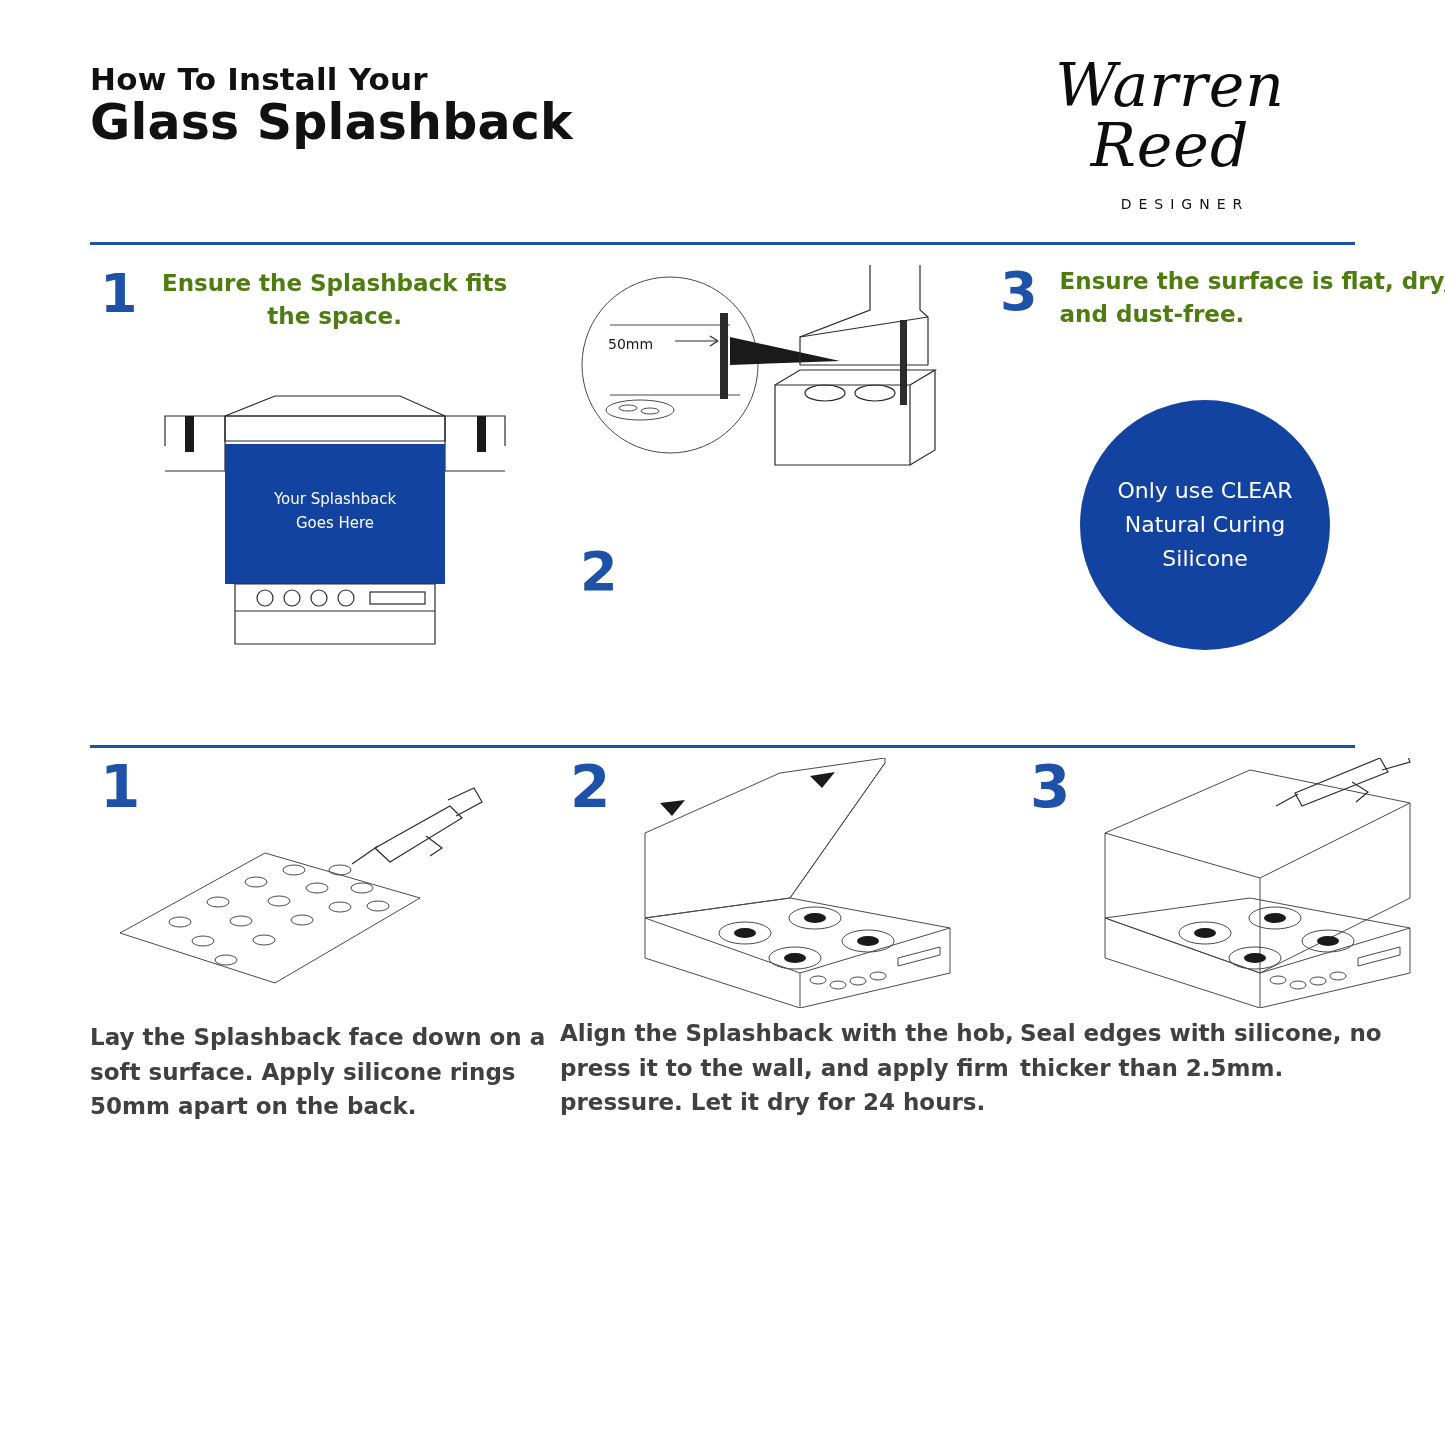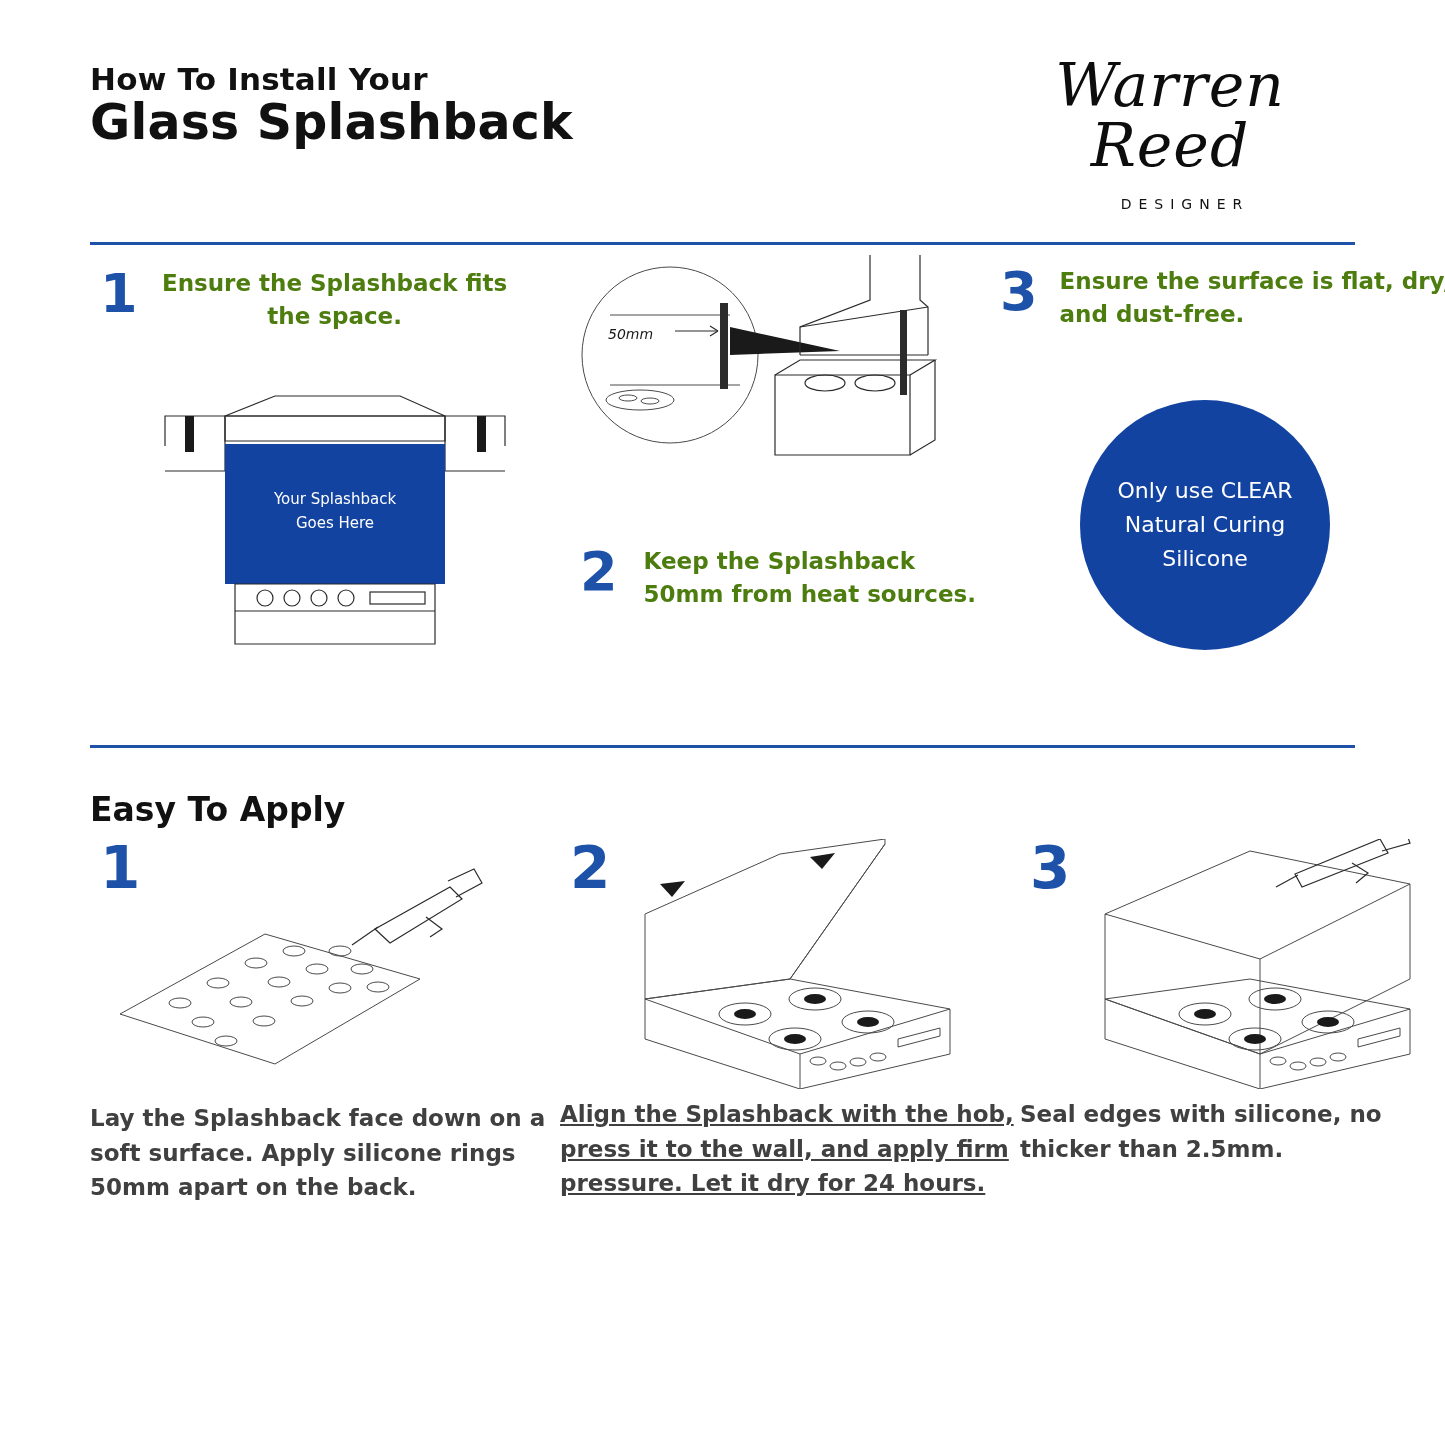--- a/index.html
+++ b/index.html
@@ -208,25 +208,24 @@
           <circle class="ln" cx="164" cy="242" r="8"></circle>
           <circle class="ln" cx="191" cy="242" r="8"></circle>
           <rect class="ln" x="215" y="236" width="55" height="12"></rect>
         </svg>
       </div>
     </div>
 
     <div class="b2">
       <div class="b2-head">
         <div class="step-num">2</div>
-        <div class="step-text">Keep the Splashback 50mm from heat sources.</div>
-      </div>
-    </div>
-
-    <div style="position:absolute;left:480px;top:10px;font-style:italic;">
+      </div>
+    </div>
+
+    <div style="position:absolute;left:480px;top:20px;">
       <svg width="420" height="280" viewBox="0 0 420 280">
 
         <circle class="ln-thin" cx="100" cy="100" r="88"></circle>
         <path class="ln-thin" d="M40,60 L160,60"></path>
         <path class="ln-thin" d="M40,130 L170,130"></path>
         <ellipse class="ln-thin" cx="70" cy="145" rx="34" ry="10"></ellipse>
         <ellipse class="ln-thin" cx="58" cy="143" rx="9" ry="3"></ellipse>
         <ellipse class="ln-thin" cx="80" cy="146" rx="9" ry="3"></ellipse>
         <text x="38" y="84" font-size="14" fill="#1a1a1a" font-family="DejaVu Sans, sans-serif">50mm</text>
         <path class="ln" d="M105,76 L148,76"></path>
@@ -257,21 +256,20 @@
       </div>
     </div>
 
     <div class="blue-circle">
       <span>Only use CLEAR Natural Curing Silicone</span>
     </div>
   </div>
 
   <div class="rule mid"></div>
 
-  <div class="section-title">Easy To Apply</div>
 
   <div class="eta">
 
     <div class="e1">
       <div class="e-num" style="position:absolute;left:10px;top:0;">1</div>
       <div style="margin-top:20px;">
         <svg width="400" height="230" viewBox="0 0 400 230">
 
           <path class="ln-thin" d="M30,155 L175,75 L330,120 L185,205 Z"></path>
 
@@ -330,21 +328,21 @@
 
           <g class="ln-thin">
             <ellipse cx="198" cy="222" rx="8" ry="4"></ellipse>
             <ellipse cx="218" cy="227" rx="8" ry="4"></ellipse>
             <ellipse cx="238" cy="223" rx="8" ry="4"></ellipse>
             <ellipse cx="258" cy="218" rx="8" ry="4"></ellipse>
           </g>
           <path class="ln-thin" d="M278,200 L320,189 L320,197 L278,208 Z"></path>
         </svg>
       </div>
-      <div class="cap" style="margin-top:8px;text-decoration:underline;">Align the Splashback with the hob, press it to the wall, and apply firm pressure. Let it dry for 24 hours.</div>
+      <div class="cap" style="margin-top:8px;">Align the Splashback with the hob, press it to the wall, and apply firm pressure. Let it dry for 24 hours.</div>
     </div>
 
     <div class="e3">
       <div class="e-num" style="position:absolute;left:10px;top:0;">3</div>
       <div style="margin-top:0px;margin-left:60px;">
         <svg width="400" height="250" viewBox="0 0 400 250">
 
           <path class="ln-thin" d="M25,75 L170,12 L330,45 L180,120 Z" fill="none"></path>
           <path class="ln-thin" d="M25,75 L25,160 L180,215 L180,120"></path>
           <path class="ln-thin" d="M330,45 L330,140 L180,215"></path>

